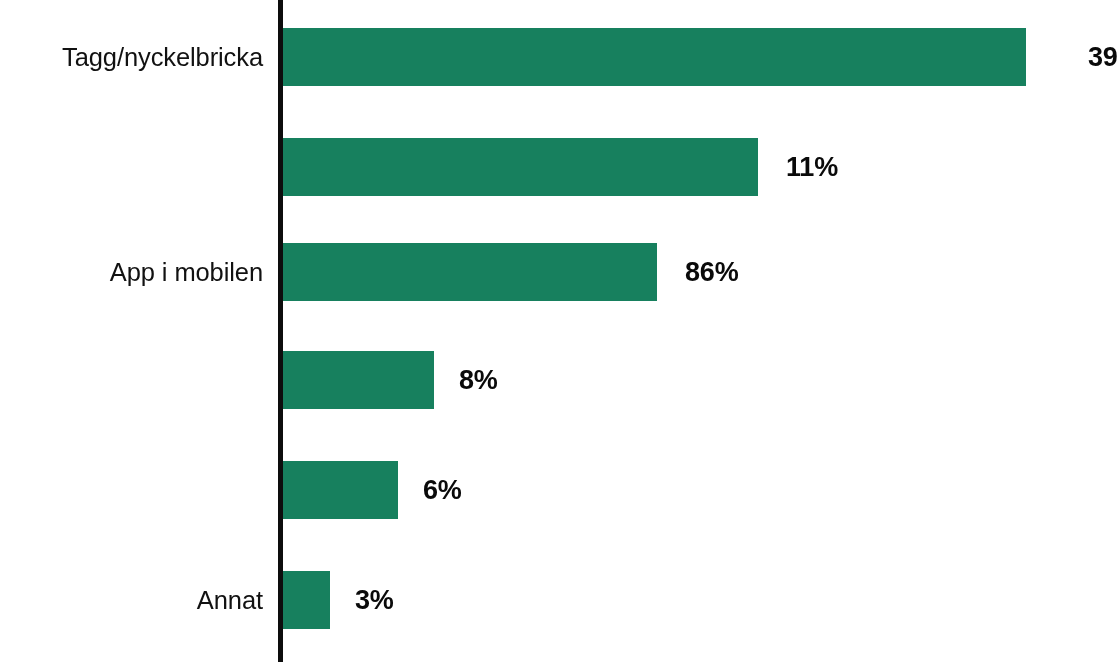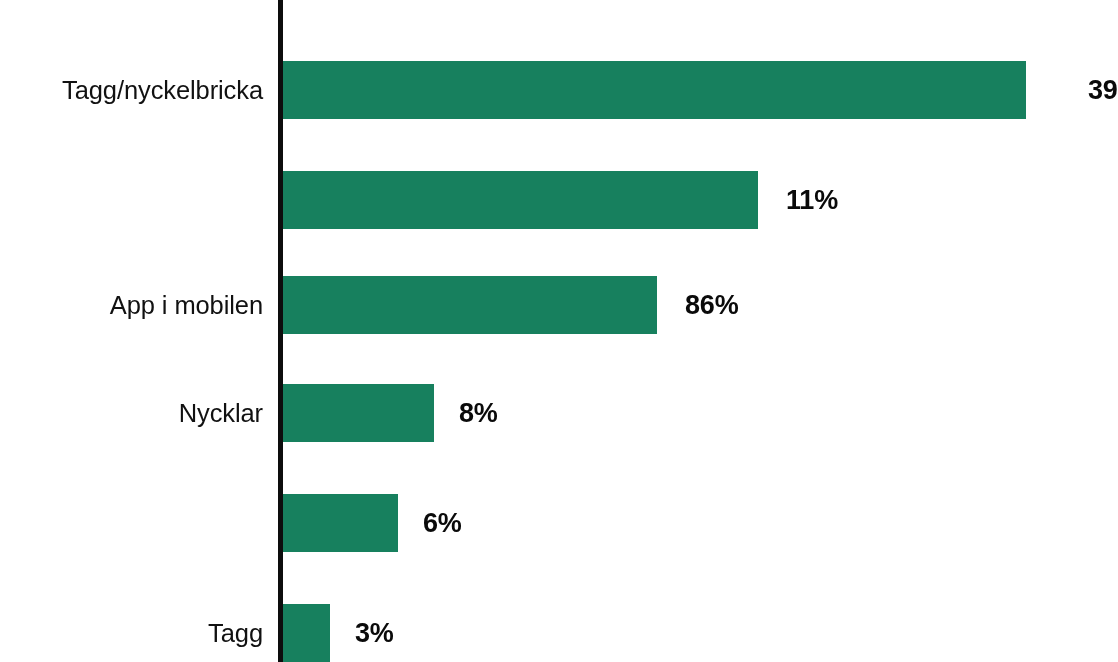--- a/index.html
+++ b/index.html
@@ -33,21 +33,20 @@
     left: 0;
     top: 0;
     width: 1118px;
     height: 662px;
   }
   .bar-row {
     position: absolute;
     left: 0;
     width: 1118px;
     height: 105px;
-    margin-top: 33px;
   }
   .cat-label {
     position: absolute;
     left: 0px;
     width: 263px;
     text-align: right;
     font-size: 25.5px;
     font-weight: 400;
     color: #111111;
     line-height: 58px;
@@ -90,30 +89,29 @@
       <div class="value-label" style="left:786px;">11%</div>
     </div>
 
     <div class="bar-row" style="top:243px;">
       <div class="cat-label">App i mobilen</div>
       <div class="bar" style="width:374px;"></div>
       <div class="value-label" style="left:685px;">86%</div>
     </div>
 
     <div class="bar-row" style="top:351px;">
-      <div class="cat-label">Nycklar</div>
       <div class="bar" style="width:151px;"></div>
       <div class="value-label" style="left:459px;">8%</div>
     </div>
 
     <div class="bar-row" style="top:461px;">
       <div class="bar" style="width:115px;"></div>
       <div class="value-label" style="left:423px;">6%</div>
     </div>
 
     <div class="bar-row" style="top:571px;">
-      <div class="cat-label">Tagg</div>
+      <div class="cat-label">Annat</div>
       <div class="bar" style="width:47px;"></div>
       <div class="value-label" style="left:355px;">3%</div>
     </div>
 
   </div>
 </div>
 
 </body></html>

